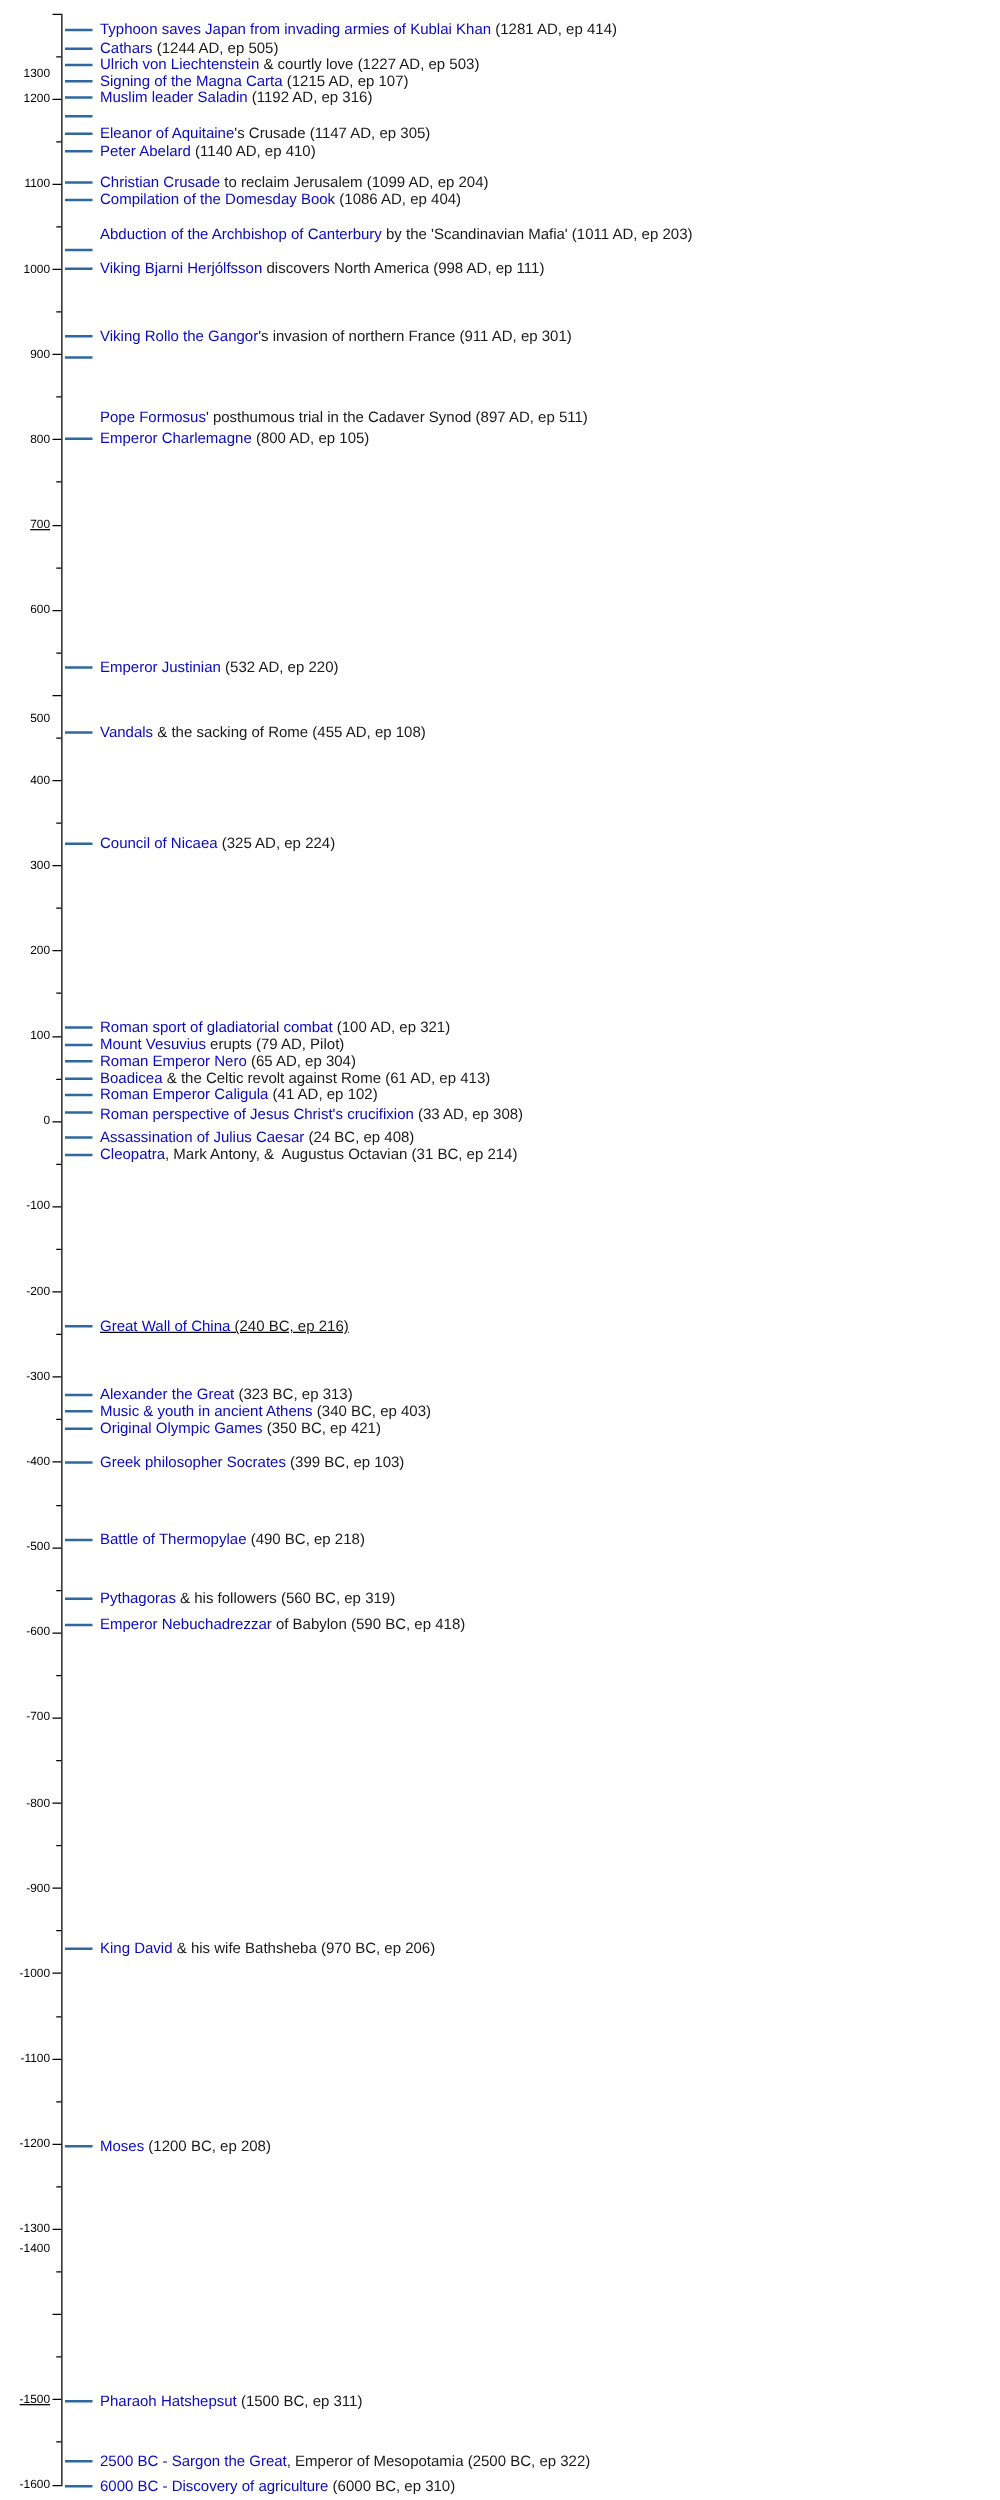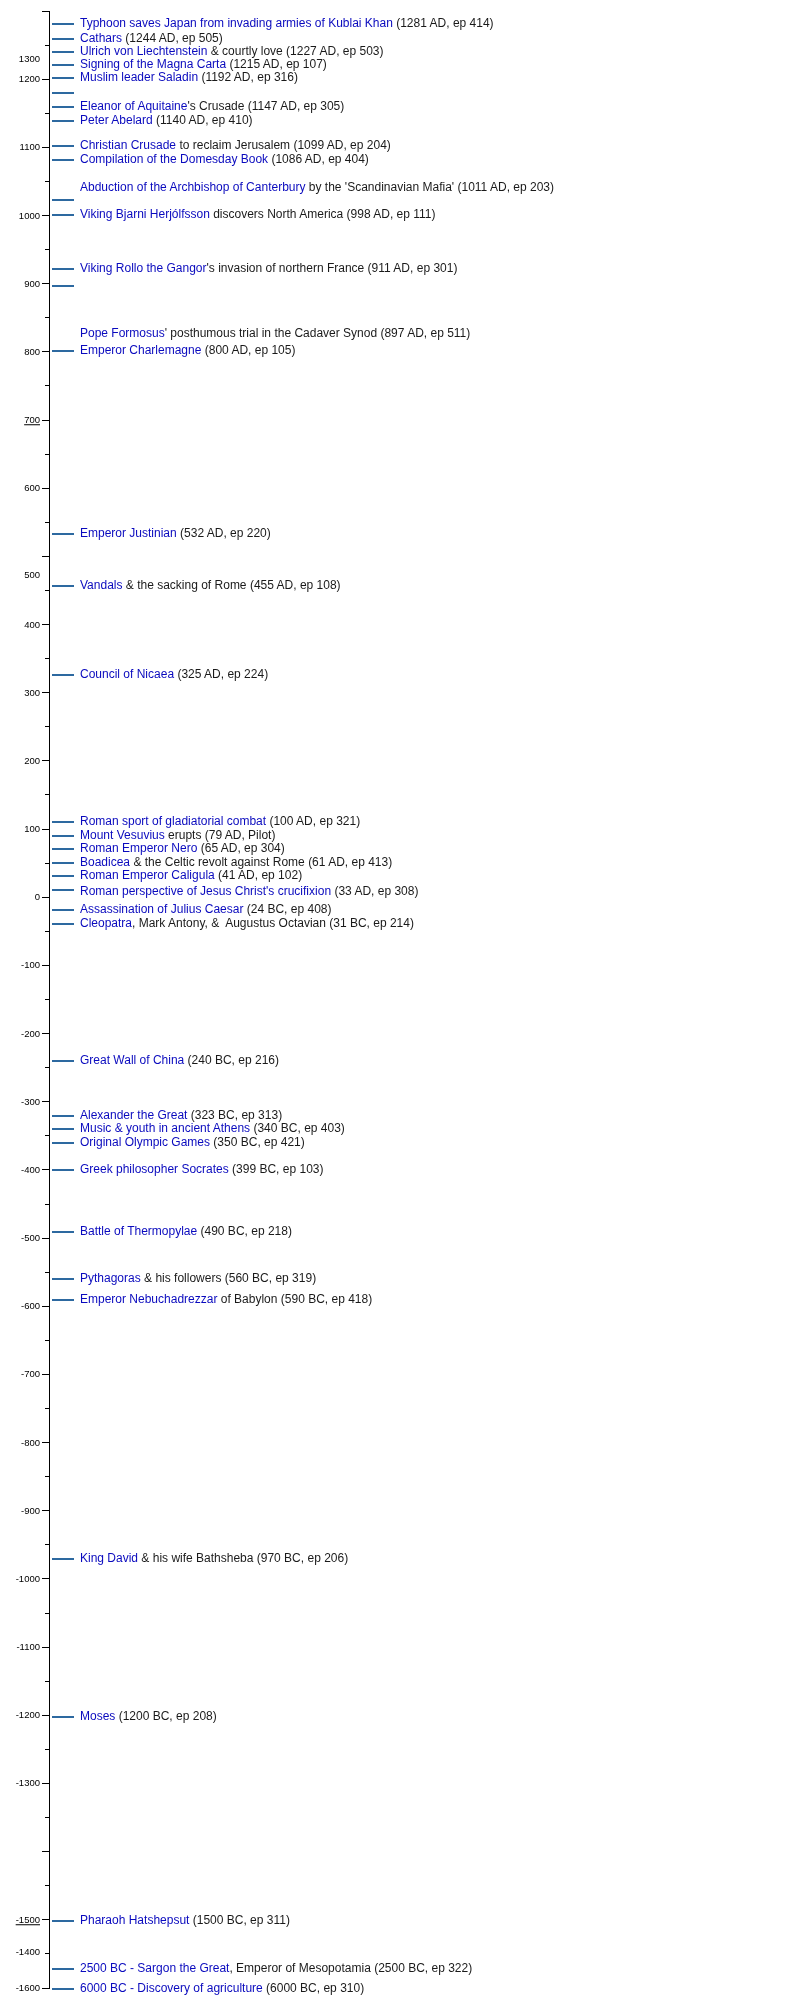--- a/index.html
+++ b/index.html
@@ -106,21 +106,21 @@
     <div class="tick-label" style="top: 1510.79px;">-900</div>
     <div class="major-tick" style="left: 42px; top: 1578.47px;"></div>
     <div class="tick-label" style="top: 1578.97px;">-1000</div>
     <div class="major-tick" style="left: 42px; top: 1646.64px;"></div>
     <div class="tick-label" style="top: 1647.14px;">-1100</div>
     <div class="major-tick" style="left: 42px; top: 1714.81px;"></div>
     <div class="tick-label" style="top: 1715.31px;">-1200</div>
     <div class="major-tick" style="left: 42px; top: 1782.98px;"></div>
     <div class="tick-label" style="top: 1783.48px;">-1300</div>
     <div class="major-tick" style="left: 42px; top: 1851.16px;"></div>
-    <div class="tick-label" style="top: 1952px;">-1400</div>
+    <div class="tick-label" style="top: 1799px;">-1400</div>
     <div class="major-tick" style="left: 42px; top: 1919.33px;"></div>
     <div class="tick-label" style="top: 1919.83px; text-decoration: underline;">-1500</div>
     <div class="major-tick" style="left: 42px; top: 1987.5px;"></div>
     <div class="tick-label" style="top: 1988px;">-1600</div>
     <div class="minor-tick" style="left: 45px; top: 44.5862px;"></div>
     <div class="minor-tick" style="left: 45px; top: 112.759px;"></div>
     <div class="minor-tick" style="left: 45px; top: 180.931px;"></div>
     <div class="minor-tick" style="left: 45px; top: 249.103px;"></div>
     <div class="minor-tick" style="left: 45px; top: 317.276px;"></div>
     <div class="minor-tick" style="left: 45px; top: 385.448px;"></div>
@@ -192,21 +192,21 @@
     <div class="event-label" style="left: 80px; top: 863px;"><span class="event-link">Boadicea</span><span class="event-detail"> &amp; the Celtic revolt against Rome (61 AD, ep 413)</span></div>
     <div class="event-dash" style="left: 52px; width: 22px; top: 875.25px;"></div>
     <div class="event-label" style="left: 80px; top: 876px;"><span class="event-link">Roman Emperor Caligula</span><span class="event-detail"> (41 AD, ep 102)</span></div>
     <div class="event-dash" style="left: 52px; width: 22px; top: 889.25px;"></div>
     <div class="event-label" style="left: 80px; top: 892px;"><span class="event-link">Roman perspective of Jesus Christ's crucifixion</span><span class="event-detail"> (33 AD, ep 308)</span></div>
     <div class="event-dash" style="left: 52px; width: 22px; top: 909.25px;"></div>
     <div class="event-label" style="left: 80px; top: 910px;"><span class="event-link">Assassination of Julius Caesar</span><span class="event-detail"> (24 BC, ep 408)</span></div>
     <div class="event-dash" style="left: 52px; width: 22px; top: 923.25px;"></div>
     <div class="event-label" style="left: 80px; top: 924px;"><span class="event-link">Cleopatra</span><span class="event-detail">, Mark Antony, &amp;  Augustus Octavian (31 BC, ep 214)</span></div>
     <div class="event-dash" style="left: 52px; width: 22px; top: 1060.25px;"></div>
-    <div class="event-label" style="left: 80px; top: 1061px;"><span class="event-link">Great Wall of China</span><span class="event-detail"> (240 BC, ep 216)</span></div>
+    <div class="event-label" style="left: 80px; top: 1061px; text-decoration: underline;"><span class="event-link">Great Wall of China</span><span class="event-detail"> (240 BC, ep 216)</span></div>
     <div class="event-dash" style="left: 52px; width: 22px; top: 1115.25px;"></div>
     <div class="event-label" style="left: 80px; top: 1116px;"><span class="event-link">Alexander the Great</span><span class="event-detail"> (323 BC, ep 313)</span></div>
     <div class="event-dash" style="left: 52px; width: 22px; top: 1128.25px;"></div>
     <div class="event-label" style="left: 80px; top: 1129px;"><span class="event-link">Music &amp; youth in ancient Athens</span><span class="event-detail"> (340 BC, ep 403)</span></div>
     <div class="event-dash" style="left: 52px; width: 22px; top: 1142.25px;"></div>
     <div class="event-label" style="left: 80px; top: 1143px;"><span class="event-link">Original Olympic Games</span><span class="event-detail"> (350 BC, ep 421)</span></div>
     <div class="event-dash" style="left: 52px; width: 22px; top: 1169.25px;"></div>
     <div class="event-label" style="left: 80px; top: 1170px;"><span class="event-link">Greek philosopher Socrates</span><span class="event-detail"> (399 BC, ep 103)</span></div>
     <div class="event-dash" style="left: 52px; width: 22px; top: 1231.25px;"></div>
     <div class="event-label" style="left: 80px; top: 1232px;"><span class="event-link">Battle of Thermopylae</span><span class="event-detail"> (490 BC, ep 218)</span></div>

